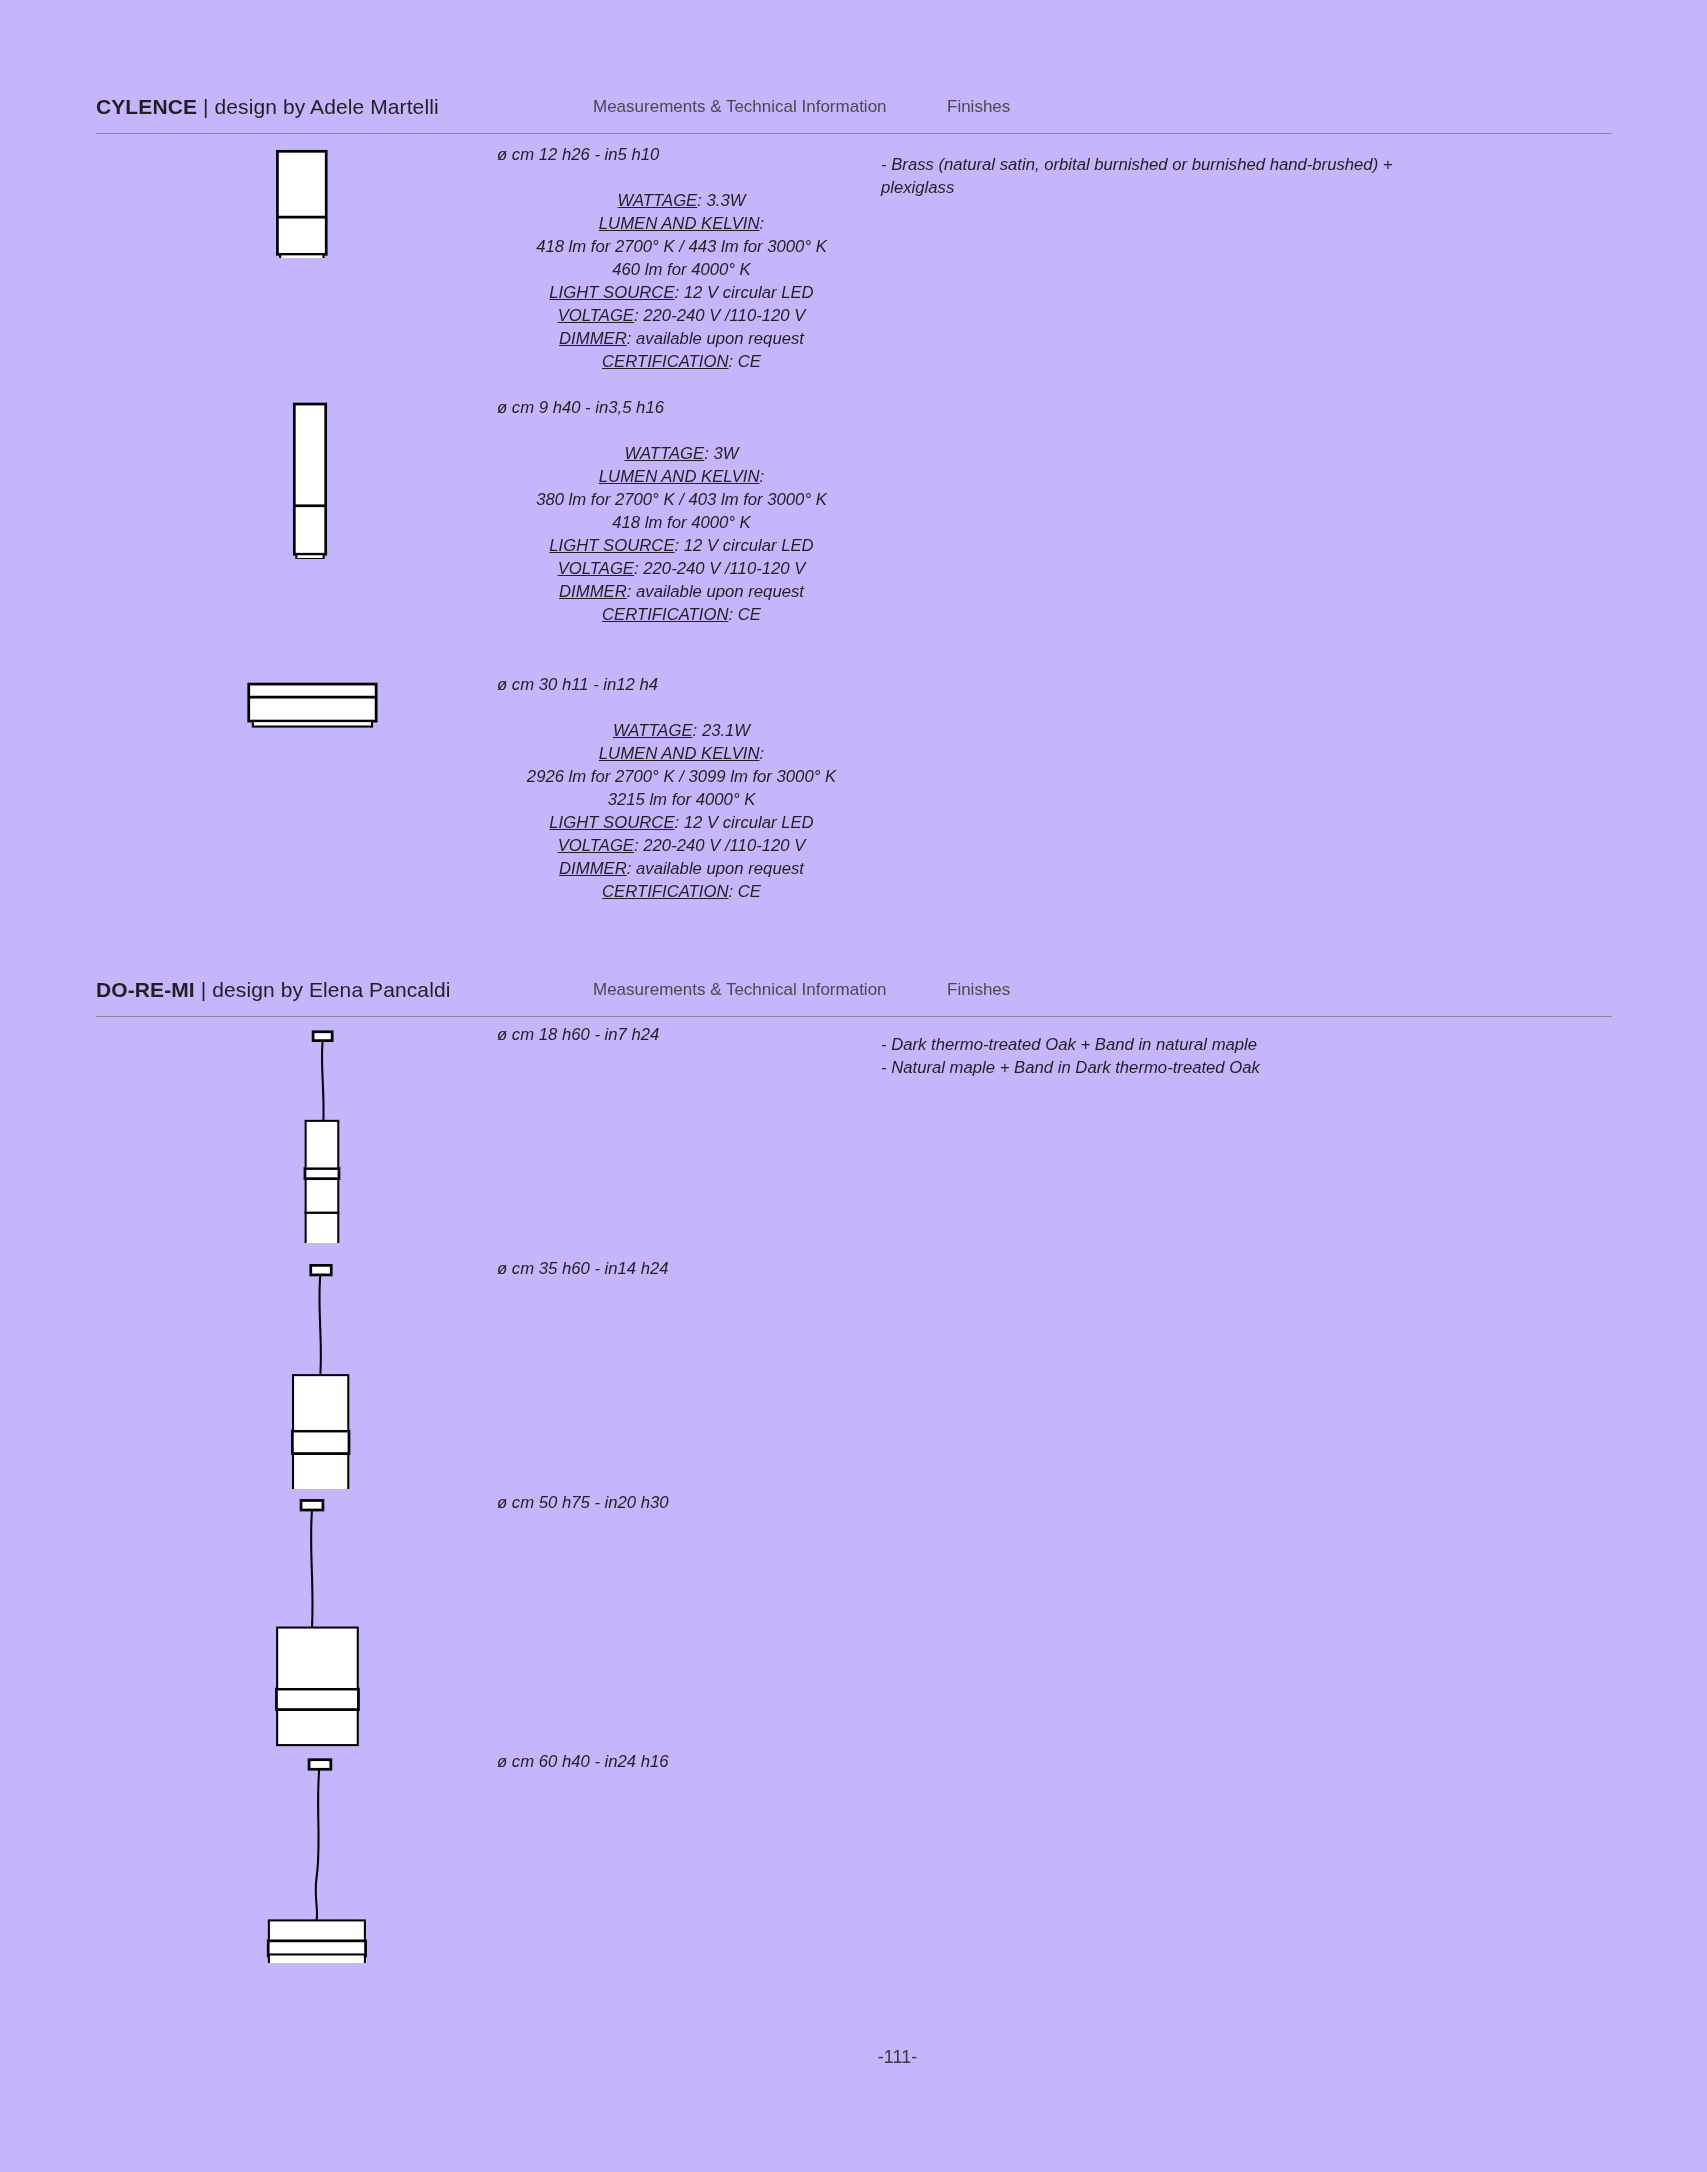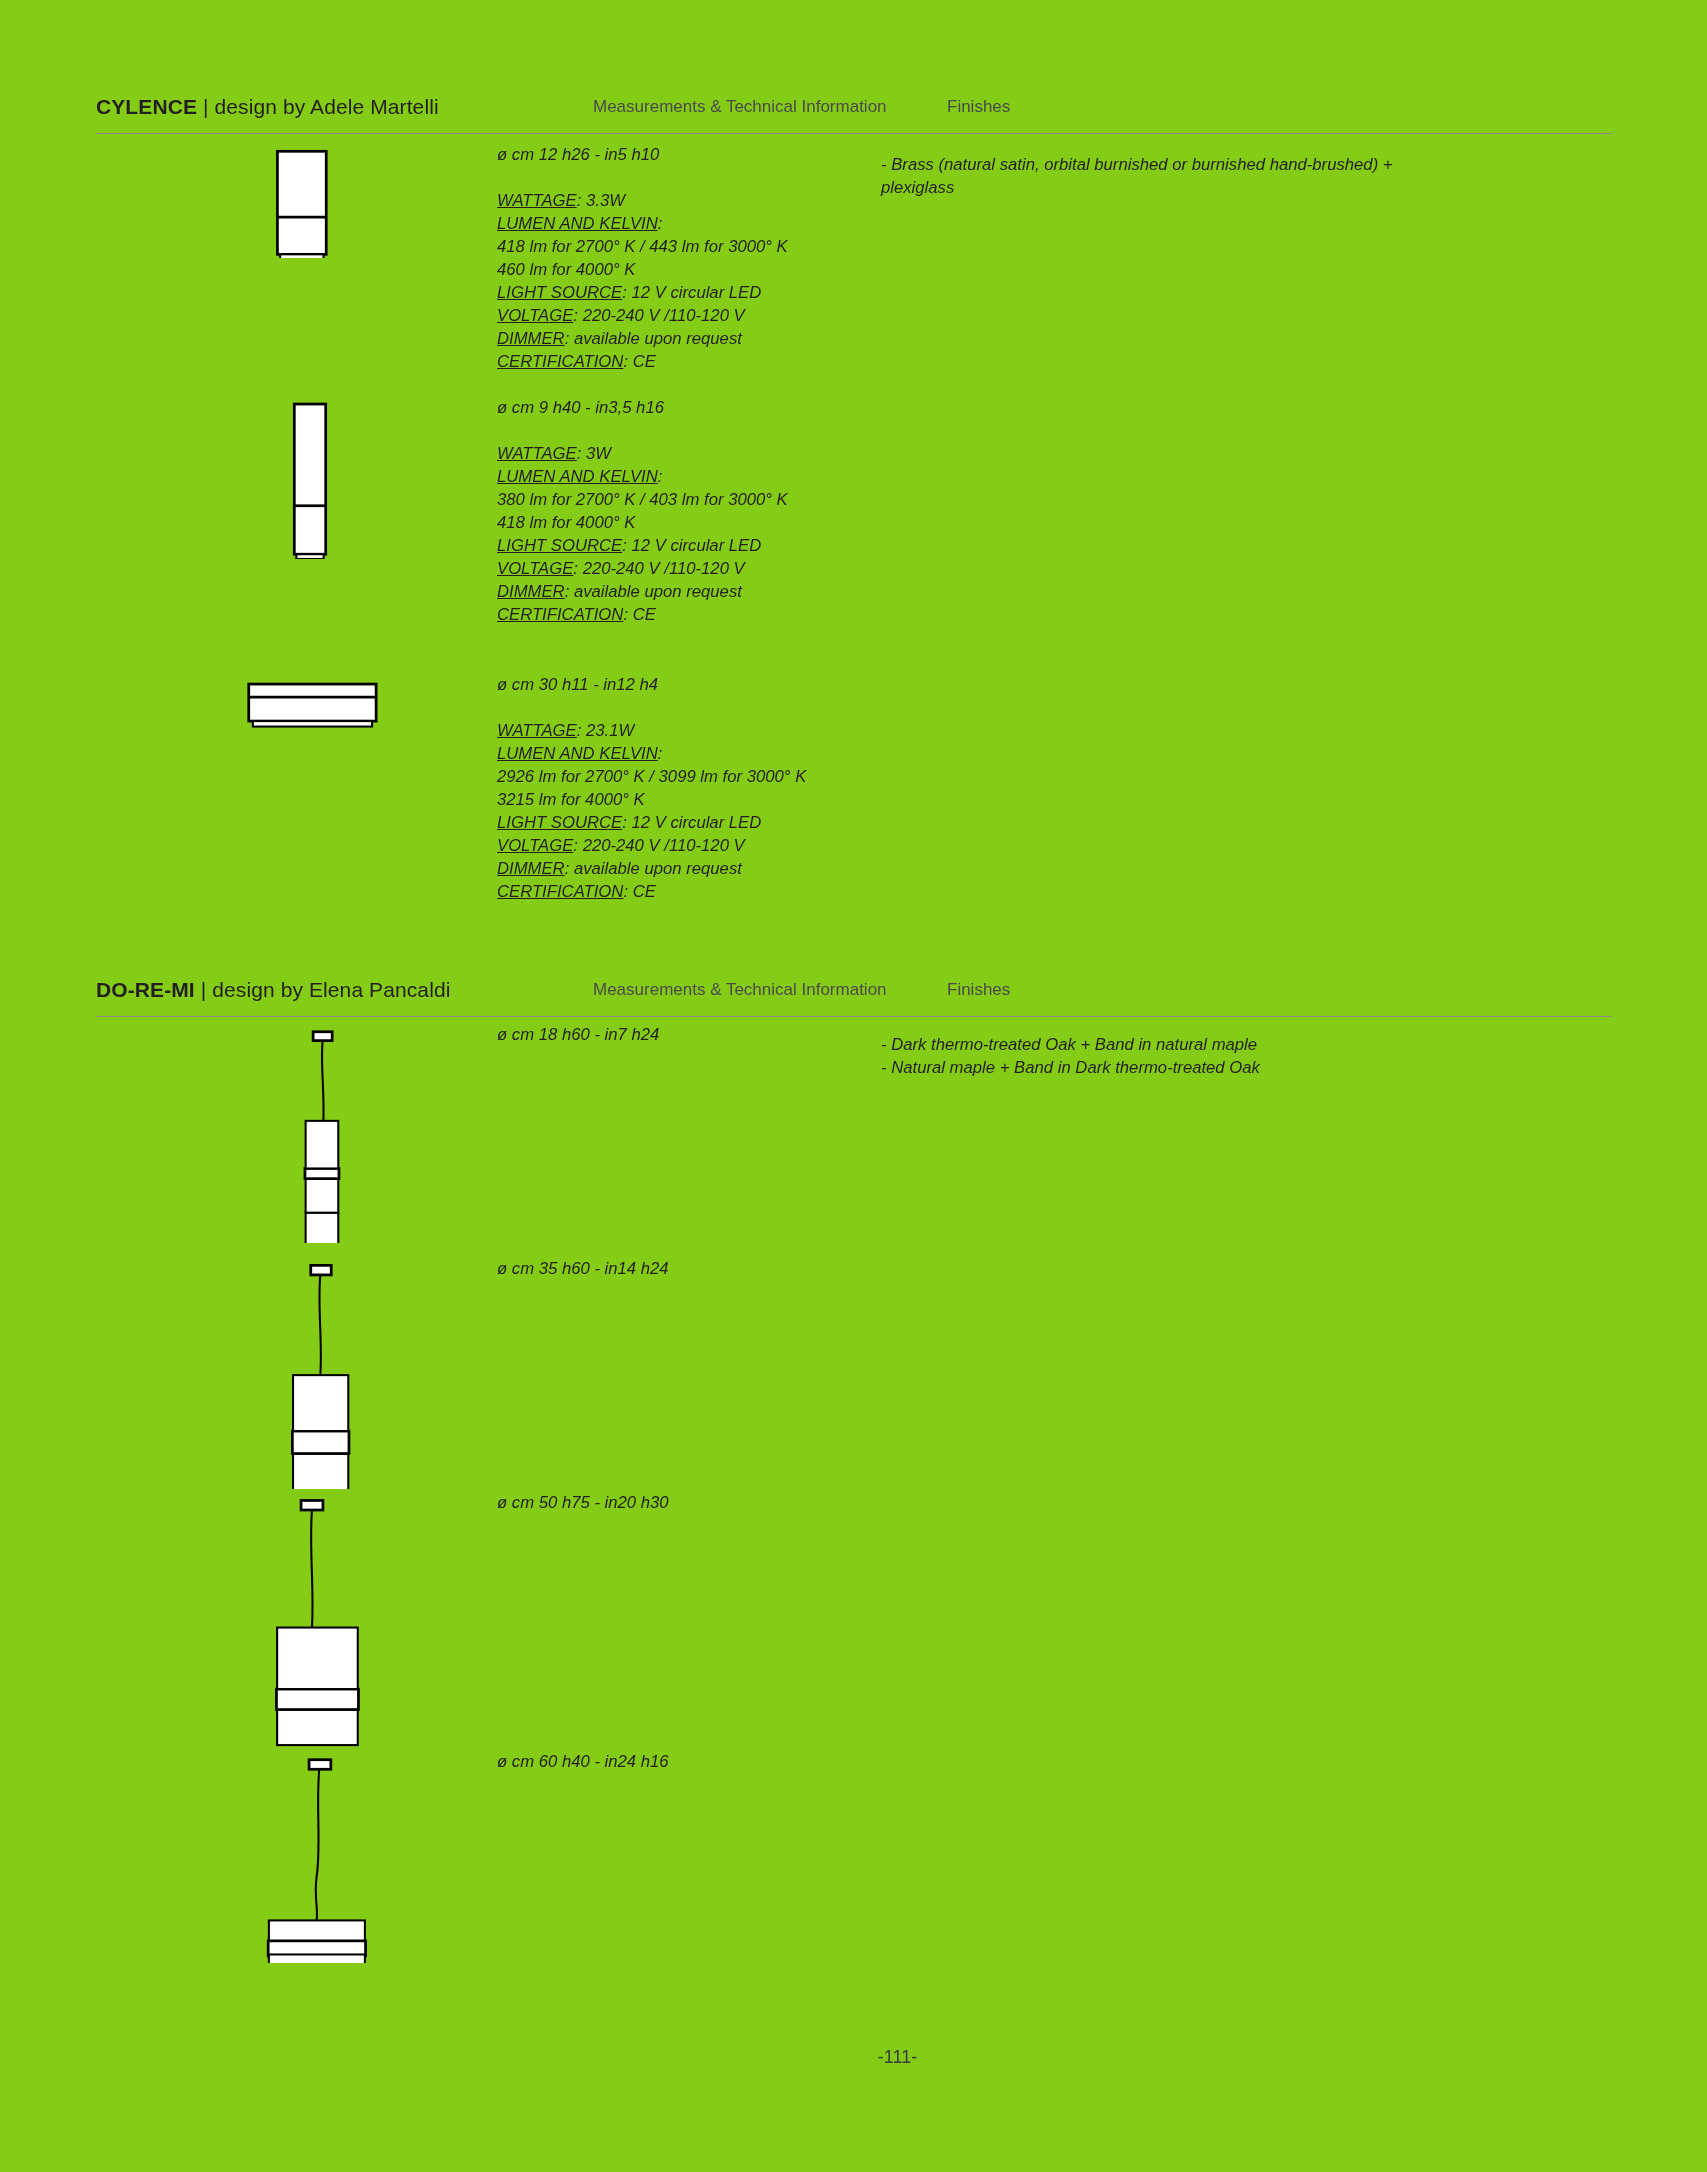--- a/index.html
+++ b/index.html
@@ -8,21 +8,21 @@
     background: #ffffff;
   }
   body {
     font-family: "Liberation Sans", sans-serif;
     color: #231f20;
   }
   .page {
     position: relative;
     width: 1707px;
     height: 2172px;
-    background: #84cc16;
+    background: #c4b5fd;
     overflow: hidden;
   }
 
   
   .section {
     position: absolute;
     left: 96px;
     width: 1516px;
   }
   .section-header {
@@ -78,21 +78,21 @@
   .spec {
     position: absolute;
     left: 497px;
     width: 369px;
     font-style: italic;
     font-size: 16.7px;
     line-height: 23px;
     color: #231f20;
   }
   .spec .dim { display: block; margin-bottom: 23px; }
-  .spec .line { display: block; white-space: nowrap; }
+  .spec .line { display: block; white-space: nowrap; text-align: center; }
   .spec .lbl { text-decoration: underline; }
 
   .finish {
     position: absolute;
     left: 881px;
     width: 615px;
     font-style: italic;
     font-size: 16.7px;
     line-height: 22.5px;
     color: #231f20;

